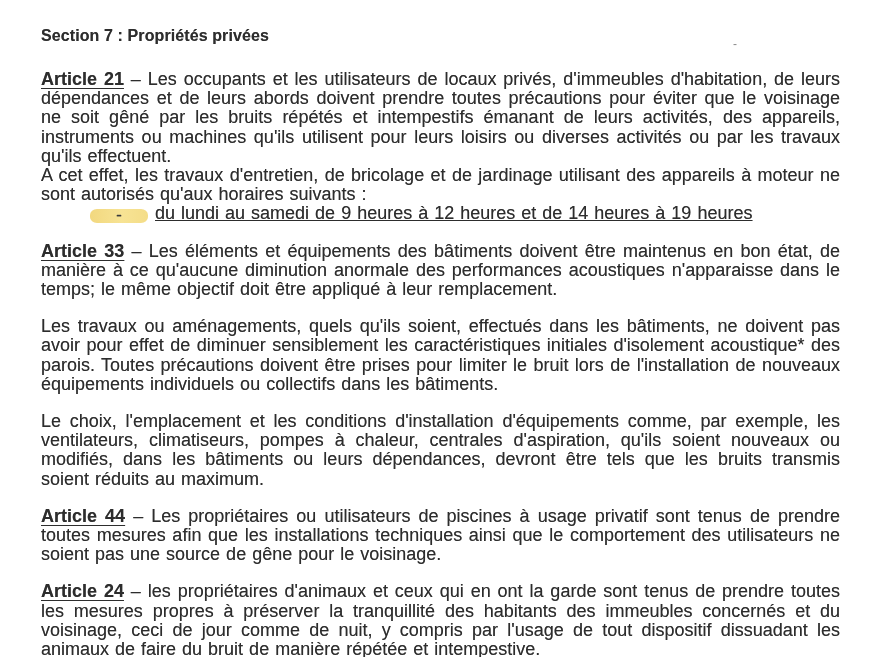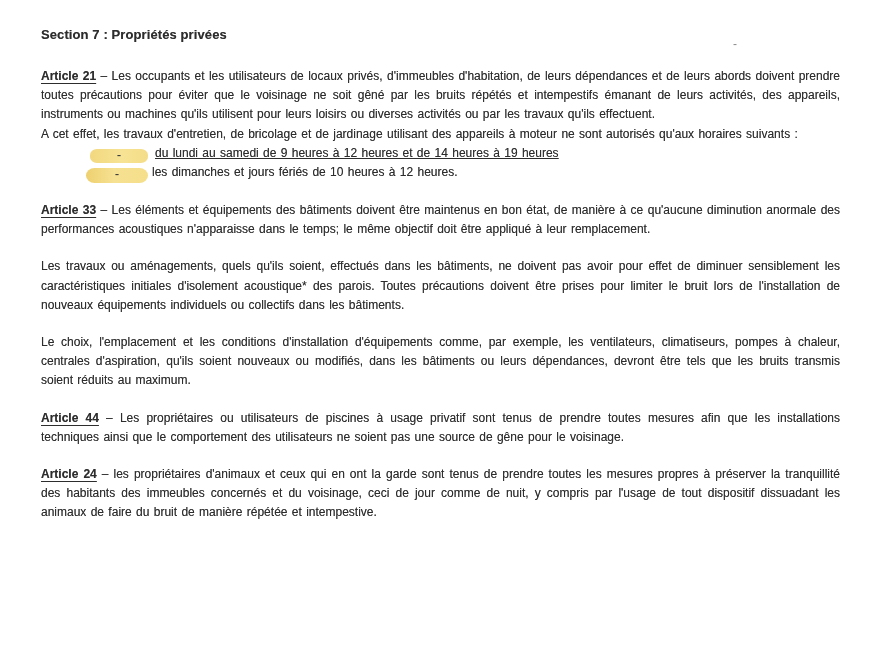--- a/index.html
+++ b/index.html
@@ -13,27 +13,27 @@
   }
   .scan-page {
     position: absolute;
     left: 41px;
     top: 27px;
     width: 799px;
     color: #2d2d2d;
     text-shadow: 0 0 0.4px rgba(45,45,45,0.55);
   }
   .doc-title {
-    font-size: 13px;
+    font-size: 16px;
     font-weight: 700;
     margin: 0 0 25px 0;
     letter-spacing: 0.1px;
   }
   .block {
-    font-size: 12px;
+    font-size: 18px;
     line-height: 19.2px;
     text-align: justify;
     margin: 0 0 18px 0;
     word-spacing: 1px;
   }
   .block.last { margin-bottom: 4px; }
   .article-label {
     font-weight: 700;
     text-decoration: underline;
     text-underline-offset: 3px;
@@ -87,23 +87,20 @@
 
   <p class="block">
     <span class="article-label">Article 21</span><span> – </span><span>Les occupants et les utilisateurs de locaux privés, d'immeubles d'habitation, de leurs dépendances et de leurs abords doivent prendre toutes précautions pour éviter que le voisinage ne soit gêné par les bruits répétés et intempestifs émanant de leurs activités, des appareils, instruments ou machines qu'ils utilisent pour leurs loisirs ou diverses activités ou par les travaux qu'ils effectuent.</span><br>
     <span>A cet effet, les travaux d'entretien, de bricolage et de jardinage utilisant des appareils à moteur ne sont autorisés qu'aux horaires suivants :</span>
   </p>
 
   <p class="block" style="margin-top:-18px;">
     <span class="bullet-row" style="display:block;text-decoration:underline;">
       <span class="bullet-highlight">-</span><span>du lundi au samedi de 9 heures à 12 heures et de 14 heures à 19 heures</span>
     </span>
-    <span class="bullet-row" style="display:block;">
-      <span class="bullet-highlight">-</span><span>les dimanches et jours fériés de 10 heures à 12 heures.</span>
-    </span>
   </p>
 
   <p class="block">
     <span class="article-label">Article 33</span><span> – </span><span>Les éléments et équipements des bâtiments doivent être maintenus en bon état, de manière à ce qu'aucune diminution anormale des performances acoustiques n'apparaisse dans le temps; le même objectif doit être appliqué à leur remplacement.</span>
   </p>
 
   <p class="block">
     <span>Les travaux ou aménagements, quels qu'ils soient, effectués dans les bâtiments, ne doivent pas avoir pour effet de diminuer sensiblement les caractéristiques initiales d'</span><span class="underlined-term">isolement acoustique</span><span>*</span><span> des parois. Toutes précautions doivent être prises pour limiter le bruit lors de l'installation de nouveaux équipements individuels ou collectifs dans les bâtiments.</span>
   </p>
 

